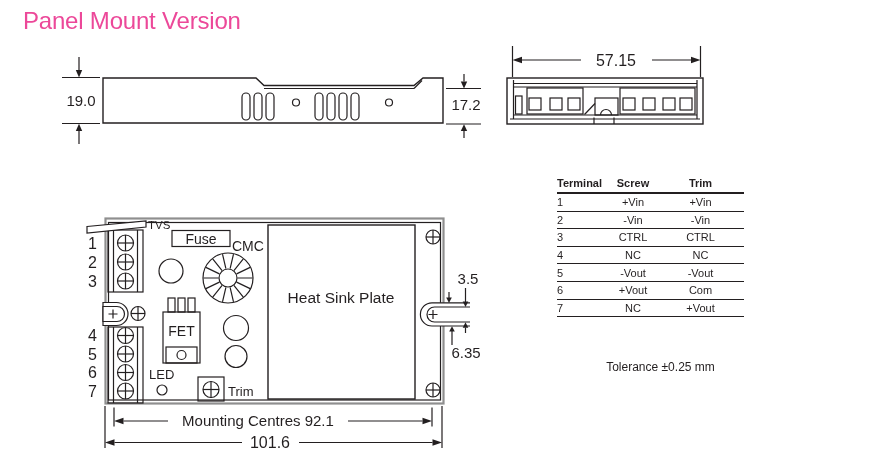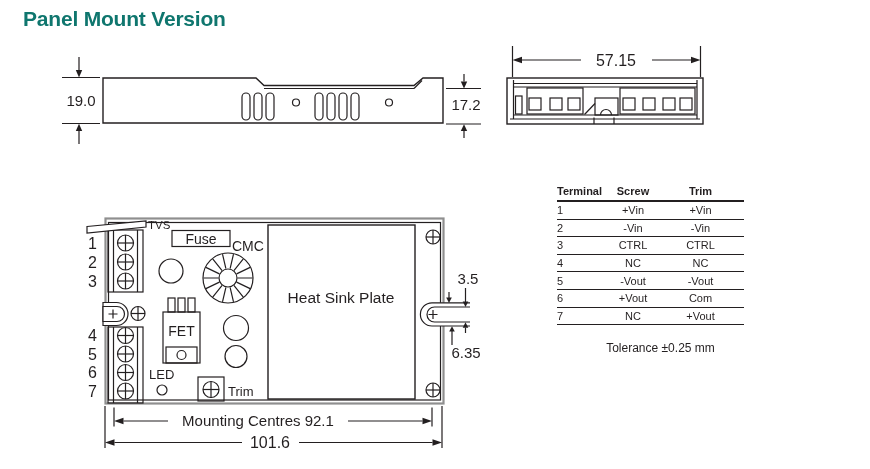--- a/index.html
+++ b/index.html
@@ -1,35 +1,35 @@
 <!DOCTYPE html>
 <html><head>
 <meta charset="utf-8">
 <style>
   html,body{margin:0;padding:0;background:#fff;}
   .stage{position:relative;width:870px;height:469px;background:#fff;overflow:hidden;
          font-family:"Liberation Sans",sans-serif;color:#231f20;}
-  .page-title{position:absolute;left:23px;top:7px;font-size:21px;font-weight:700;
-              letter-spacing:-0.2px;color:#0f766e;}
+  .page-title{position:absolute;left:23px;top:7px;font-size:24px;font-weight:400;
+              letter-spacing:-0.2px;color:#ec4899;}
   svg{position:absolute;left:0;top:0;}
   svg .ln{fill:none;stroke:#231f20;stroke-width:1.2;}
   svg .ln2{fill:none;stroke:#231f20;stroke-width:1.4;}
   svg .gray{fill:none;stroke:#8f8f8f;stroke-width:2.2;}
   svg .wf{fill:#fff;stroke:#231f20;stroke-width:1.2;}
   svg .ah{fill:#231f20;stroke:none;}
   svg text{fill:#231f20;stroke:none;font-family:"Liberation Sans",sans-serif;}
   .dim{font-size:15px;}
   .dimBig{font-size:16px;}
   .term-table{position:absolute;left:557px;top:177px;width:187px;font-size:11px;}
   .tt-title{font-weight:bold;font-size:11.5px;padding-bottom:3px;border-bottom:2px solid #231f20;}
   .tt-grid{display:grid;grid-template-columns:52px 48px 1fr;align-items:center;}
-  .tt-head{margin-top:8px;font-weight:bold;padding-bottom:3px;border-bottom:2px solid #231f20;}
+  .tt-head{font-weight:bold;padding-bottom:3px;border-bottom:2px solid #231f20;}
   .tt-row{height:17.6px;border-bottom:1px solid #231f20;box-sizing:border-box;}
   .tt-grid span:nth-child(2),.tt-grid span:nth-child(3){text-align:center;}
-  .tolerance{position:absolute;left:567px;top:341px;width:187px;text-align:center;font-size:12px;}
+  .tolerance{position:absolute;left:567px;top:360px;width:187px;text-align:center;font-size:12px;}
 </style>
 </head>
 <body>
 
 <div class="stage">
 
   <div class="page-title">Panel Mount Version</div>
 
   <svg width="870" height="469" viewBox="0 0 870 469">
     <defs>

